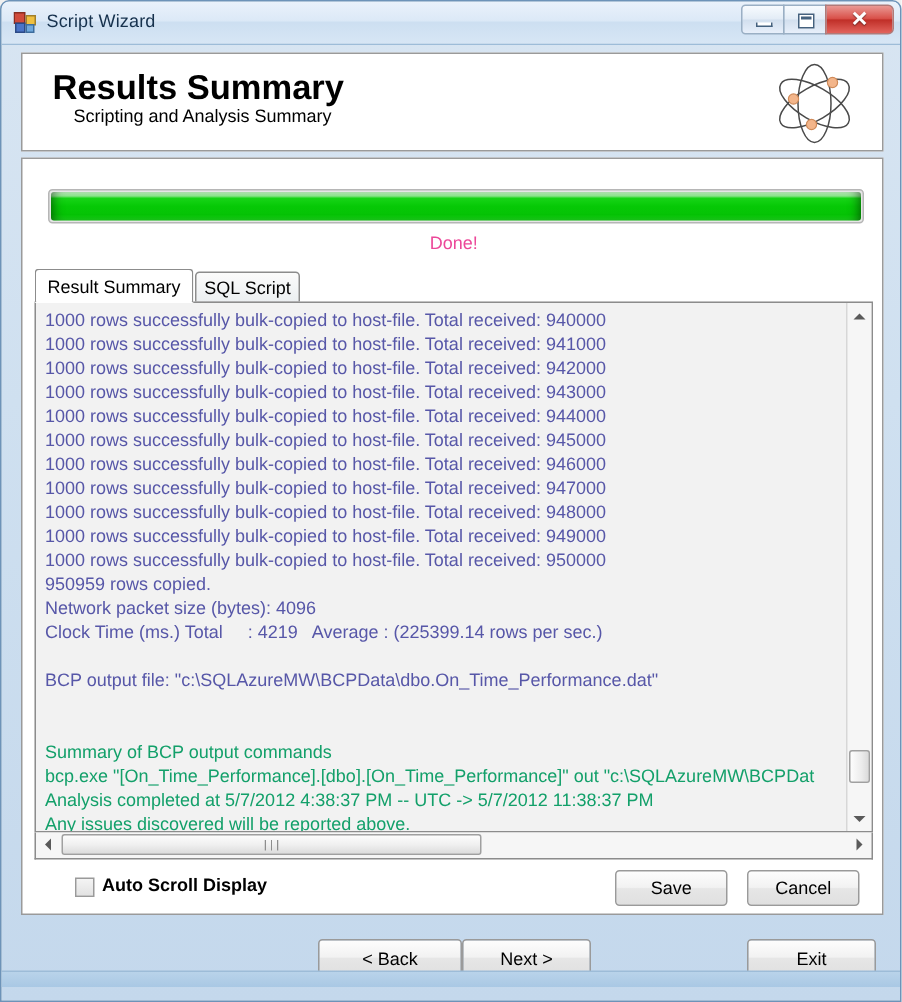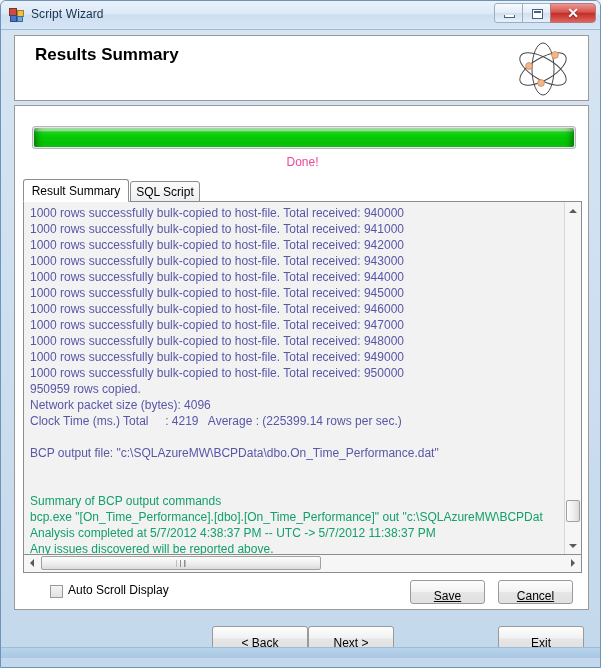--- a/index.html
+++ b/index.html
@@ -87,21 +87,21 @@
 
   
   .header-panel {
     position: absolute; left: 13px; top: 34px;
     width: 575px; height: 66px;
     background: #fff;
     border: 1px solid #9a9a9a;
   }
   .header-title {
     position: absolute; left: 20px; top: 9px;
-    font-size: 17px; font-weight: bold; color: #000;
+    font-size: 23px; font-weight: bold; color: #000;
   }
   .header-sub {
     position: absolute; left: 34px; top: 34px;
     font-size: 12px; color: #000;
   }
   .atom {
     position: absolute; right: 10px; top: 2px;
     width: 70px; height: 62px;
   }
 
@@ -267,30 +267,29 @@
     width: 575px; height: 32px;
   }
   .chk {
     position: absolute; left: 35px; top: 7px;
     width: 13px; height: 13px;
     border: 1px solid #9a9a9a;
     background: linear-gradient(to bottom, #f4f4f4, #e2e2e2);
   }
   .chk-label {
     position: absolute; left: 53px; top: 5px;
-    font-size: 12px; color: #000;
+    font-size: 12px; color: #000; font-weight: bold;
   }
   .btn {
     font-size: 12px; color: #000;
     border: 1px solid #9a9a9a;
     border-radius: 3px;
     background: linear-gradient(to bottom, #fdfdfd 0%, #f2f2f2 48%, #e6e6e6 52%, #e0e0e0 100%);
-    display: flex; align-items: flex-end; justify-content: center;
+    display: flex; align-items: center; justify-content: center;
     font-family: "Liberation Sans", sans-serif;
-    text-decoration: underline;
   }
   .btn-save {
     position: absolute; left: 395px; top: 2px;
     width: 75px; height: 24px;
   }
   .btn-cancel {
     position: absolute; left: 483px; top: 2px;
     width: 75px; height: 24px;
   }
 
@@ -329,20 +328,21 @@
         <span class="glyph-max"></span>
       </div>
       <div class="winbtn close">
         <span class="glyph-close">✕</span>
       </div>
     </div>
   </div>
 
   <div class="header-panel">
     <div class="header-title">Results Summary</div>
+    <div class="header-sub">Scripting and Analysis Summary</div>
     <svg class="atom" viewBox="0 0 70 62">
       <g fill="none" stroke="#4a4a4a" stroke-width="1">
         <ellipse cx="35" cy="31" rx="11" ry="26"></ellipse>
         <ellipse cx="35" cy="31" rx="11" ry="26" transform="rotate(60 35 31)"></ellipse>
         <ellipse cx="35" cy="31" rx="11" ry="26" transform="rotate(-60 35 31)"></ellipse>
       </g>
       <circle cx="47" cy="17" r="3.4" fill="#f3b58a" stroke="#cf8a59" stroke-width="0.8"></circle>
       <circle cx="21" cy="28" r="3.4" fill="#f3b58a" stroke="#cf8a59" stroke-width="0.8"></circle>
       <circle cx="33" cy="45" r="3.4" fill="#f3b58a" stroke="#cf8a59" stroke-width="0.8"></circle>
     </svg>

